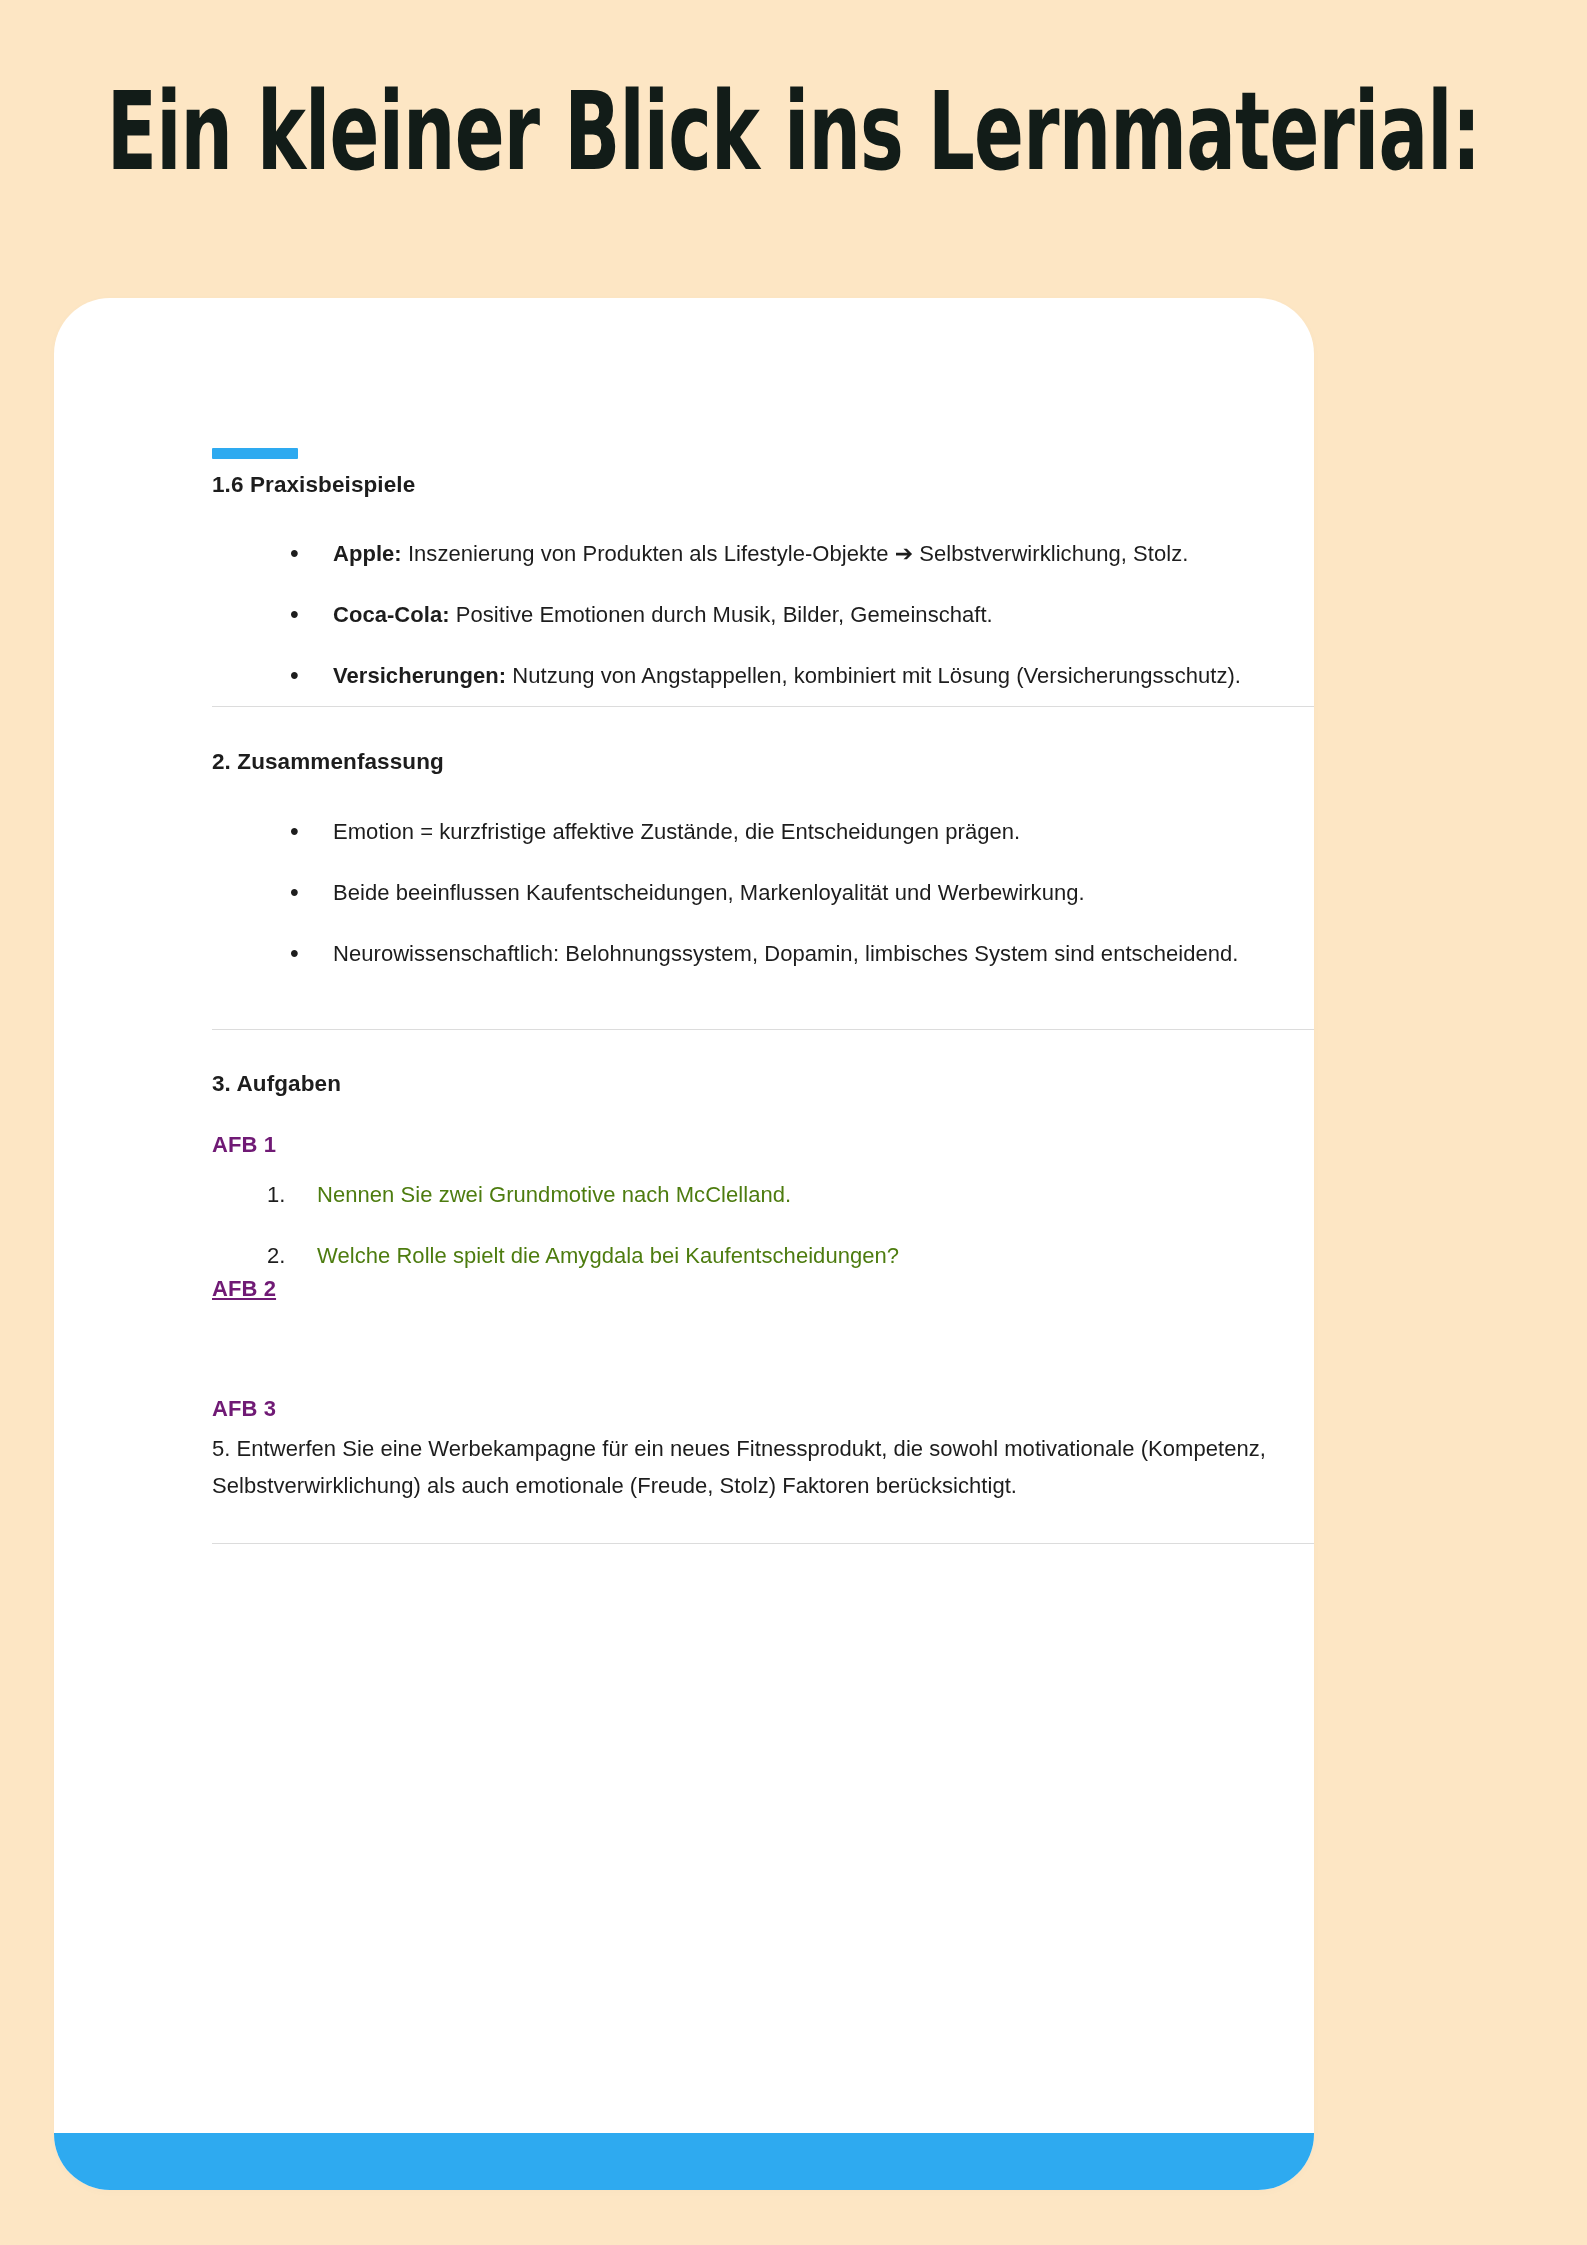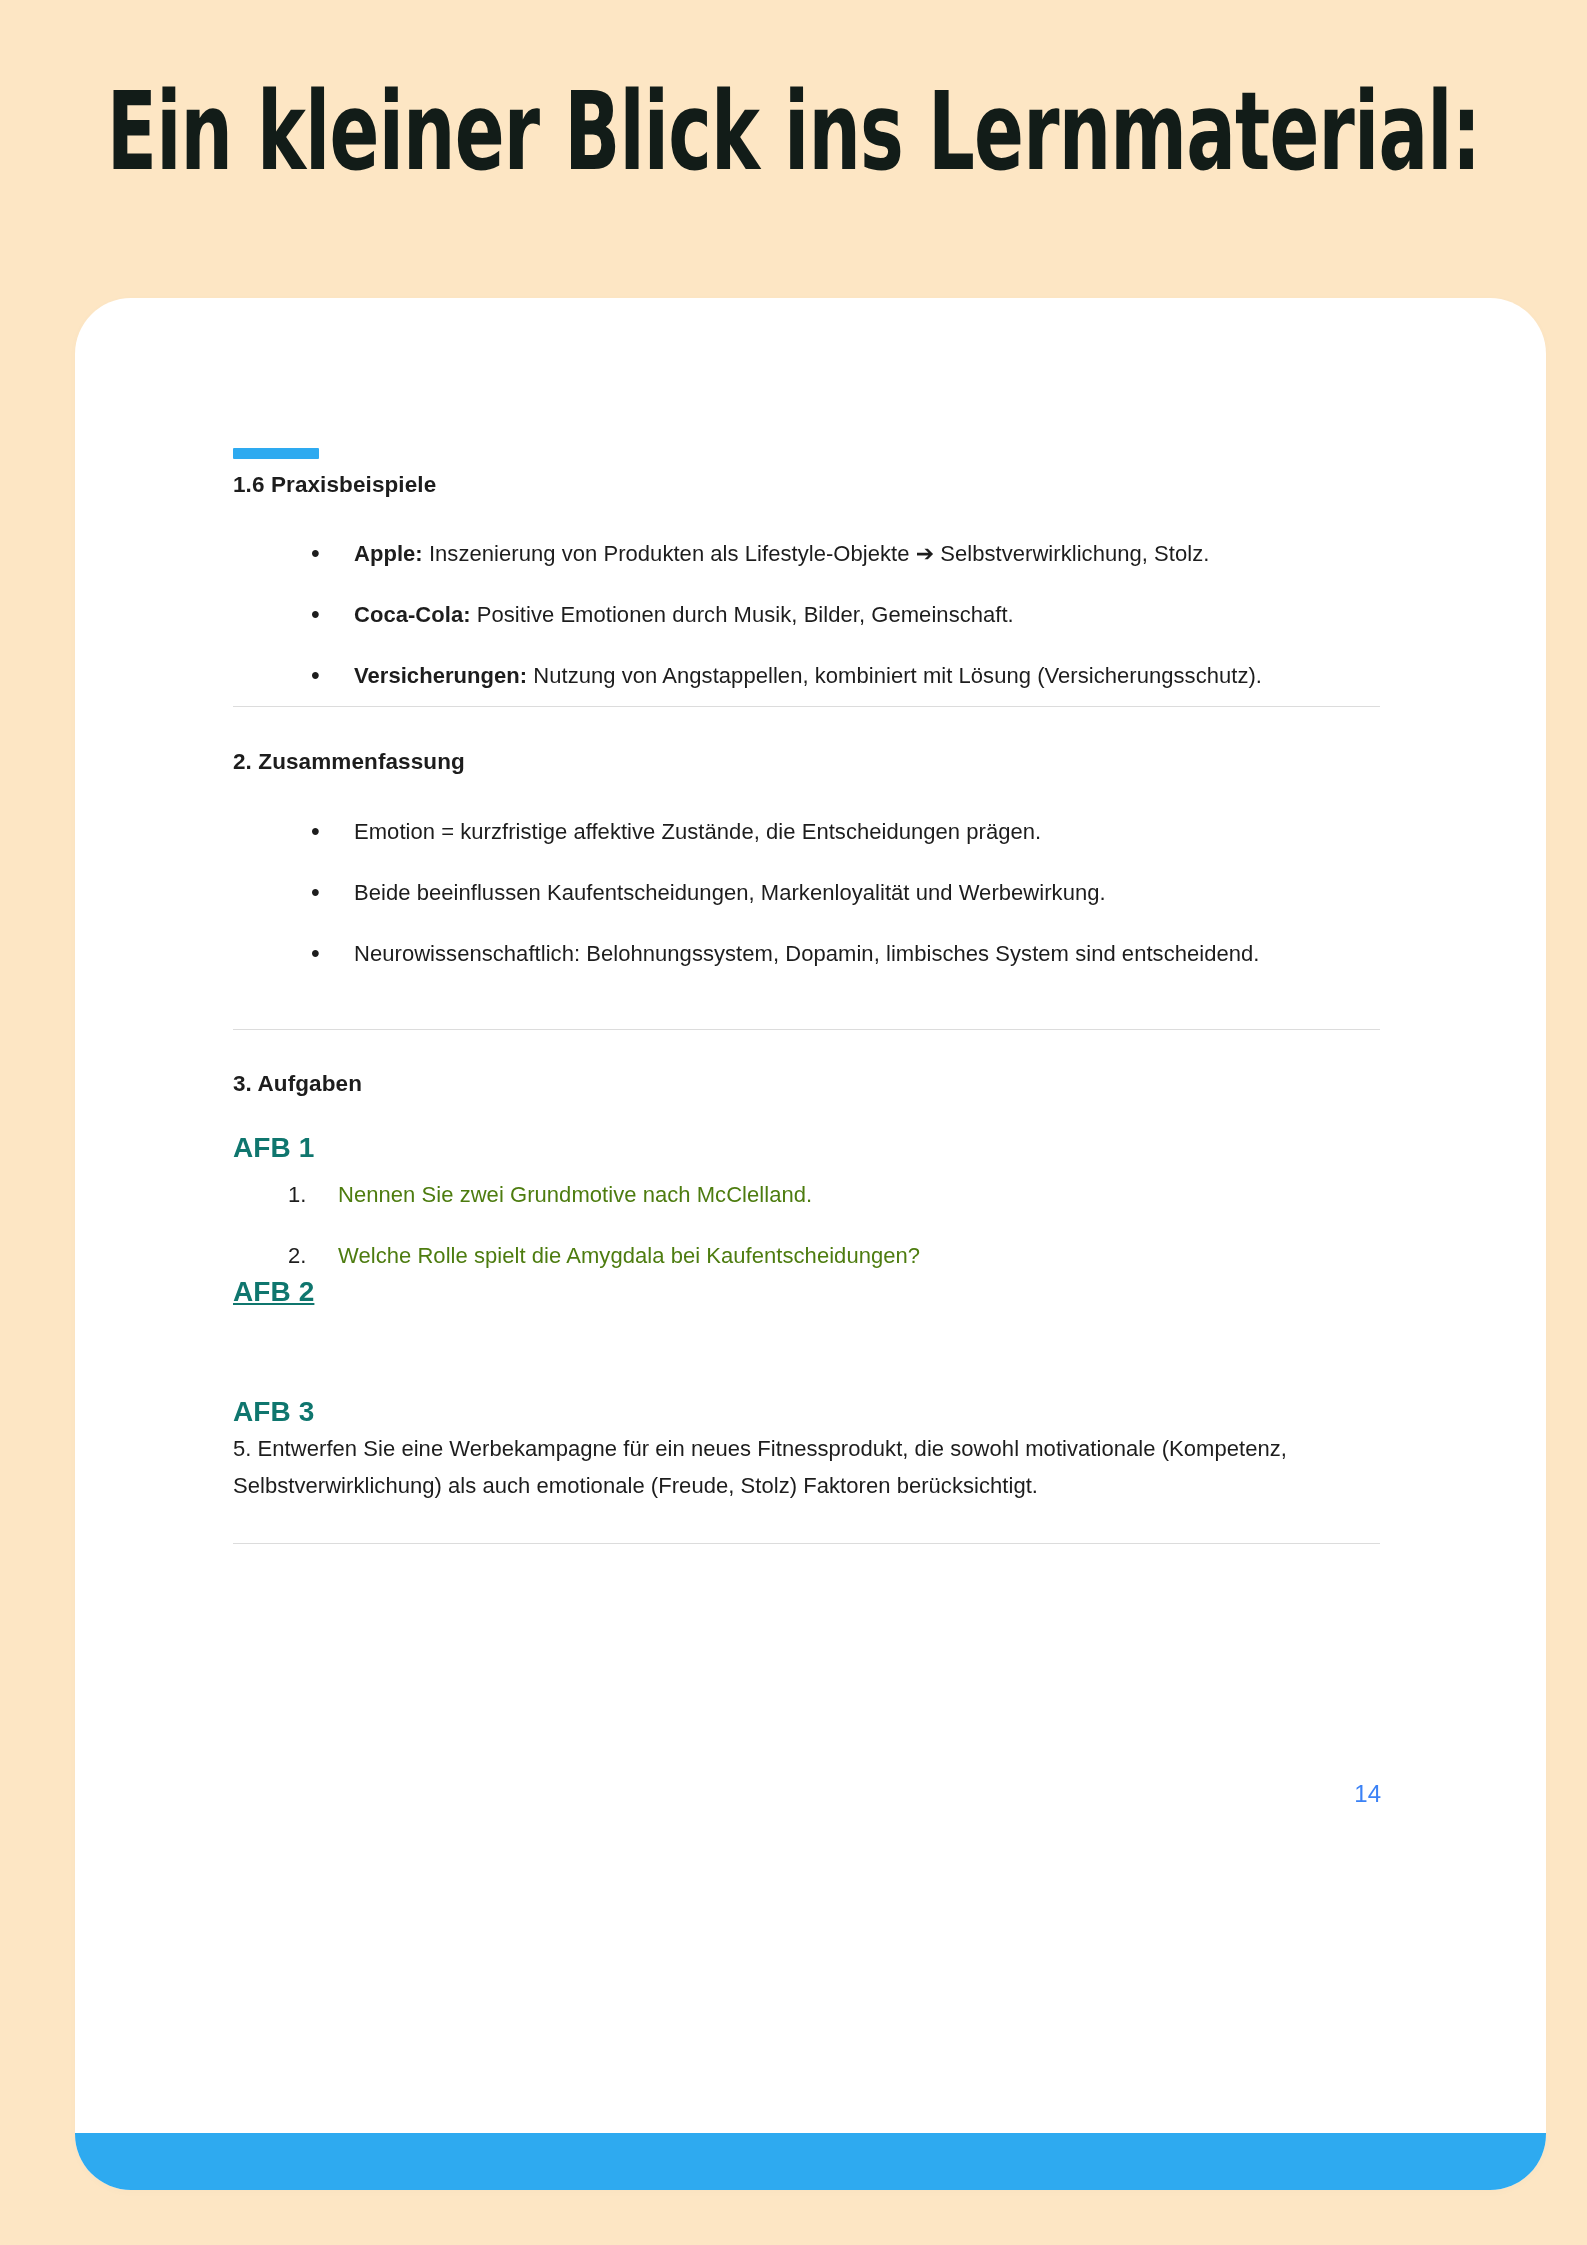--- a/index.html
+++ b/index.html
@@ -35,23 +35,23 @@
     color: #121c18;
     transform: scaleX(0.80) scaleY(1.18);
     transform-origin: center center;
     white-space: nowrap;
     text-rendering: geometricPrecision;
   }
 
   
   .card {
     position: absolute;
-    left: 75px;
+    left: 54px;
     top: 298px;
-    width: 1471px;
+    width: 1260px;
     height: 1892px;
     background: #ffffff;
     border-radius: 56px;
     overflow: hidden;
     box-shadow: 0 2px 10px rgba(0,0,0,0.02);
   }
 
   .card-body {
     position: absolute;
     left: 158px;
@@ -81,23 +81,23 @@
     letter-spacing: 0.1px;
     white-space: nowrap;
   }
   .h-praxis   { top: 174px; }
   .h-zusammen { top: 451px; }
   .h-aufgaben { top: 773px; text-align: right; }
 
   .sub-heading {
     position: absolute;
     left: 0;
-    font-size: 28px;
-    font-weight: 700;
-    color: #0f766e;
+    font-size: 22px;
+    font-weight: 700;
+    color: #701a75;
     letter-spacing: 0.1px;
     white-space: nowrap;
   }
   .h-afb1 { top: 834px; }
   .h-afb2 { top: 978px; text-decoration: underline; }
   .h-afb3 { top: 1098px; }
 
   
   .bullet-list {
     position: absolute;

